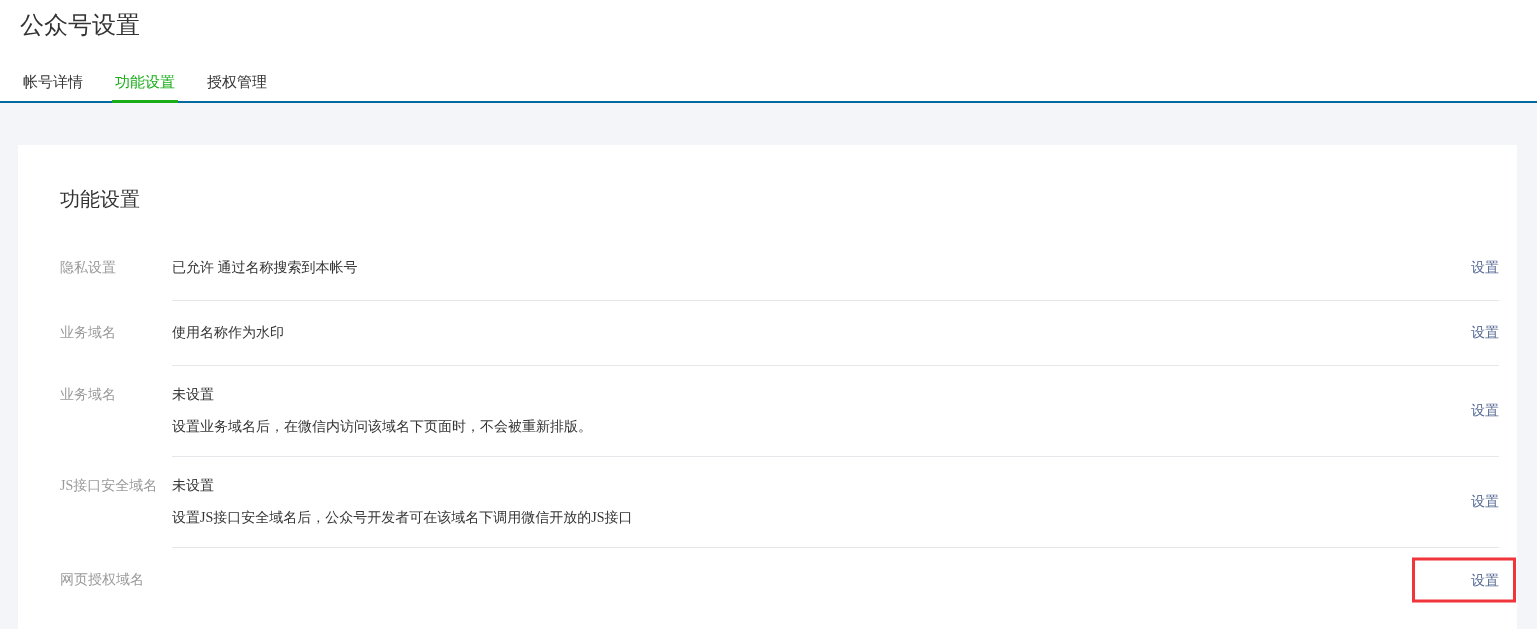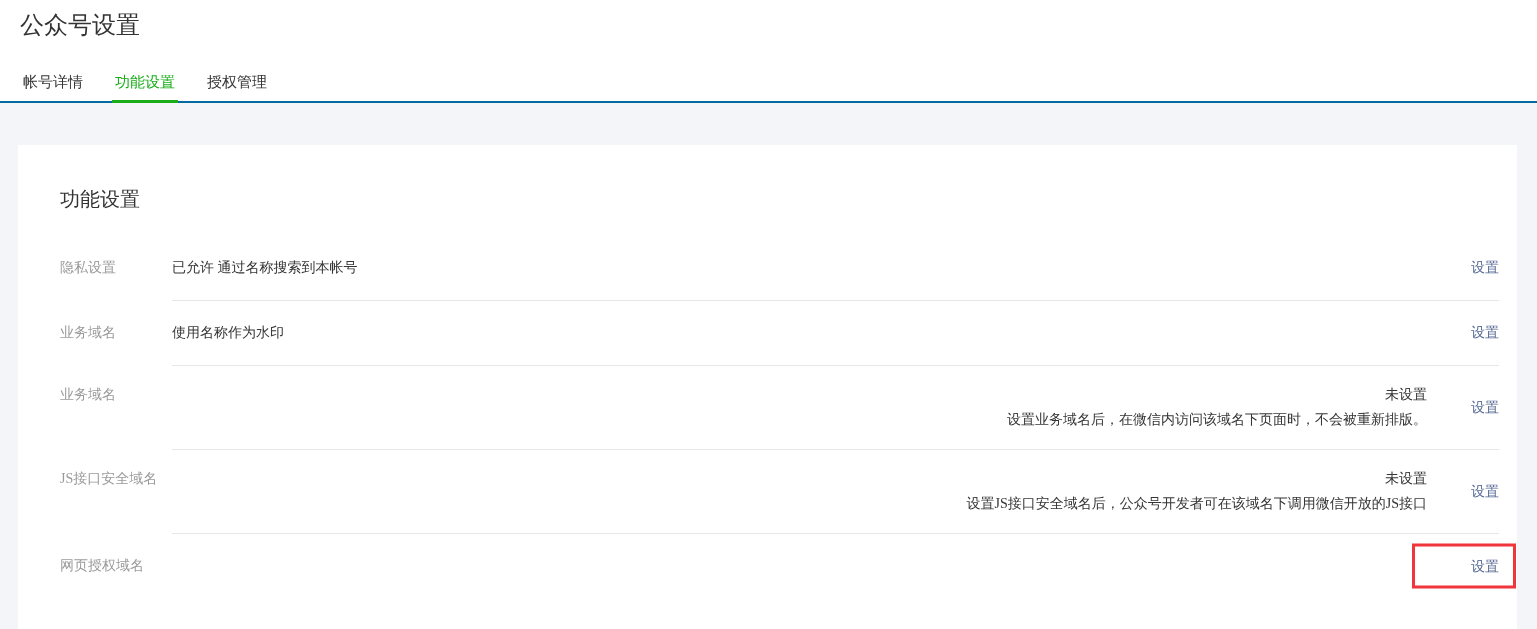--- a/index.html
+++ b/index.html
@@ -76,33 +76,33 @@
   .row.tall .row-label { padding-top: 19px; }
   .row-main {
     flex: 1;
     display: flex;
     align-items: center;
     padding: 22px 0;
     border-bottom: 1px solid #e7e7eb;
     position: relative;
     gap: 44px;
   }
-  .row.tall .row-main { padding: 19px 0; text-align: right; }
+  .row.tall .row-main { padding: 19px 0; }
   .row.last .row-main { border-bottom: none; min-height: 64px; }
   .row-content { flex: 1; }
   .row-value {
     font-size: 14px;
     line-height: 20px;
     color: #353535;
   }
   .row-desc {
     font-size: 14px;
     line-height: 20px;
     color: #353535;
-    margin-top: 5px;
+    margin-top: 12px;
   }
   .row-action {
     font-size: 14px;
     line-height: 20px;
     color: #576b95;
     text-decoration: none;
     cursor: pointer;
     flex-shrink: 0;
   }
   .highlight-box {

